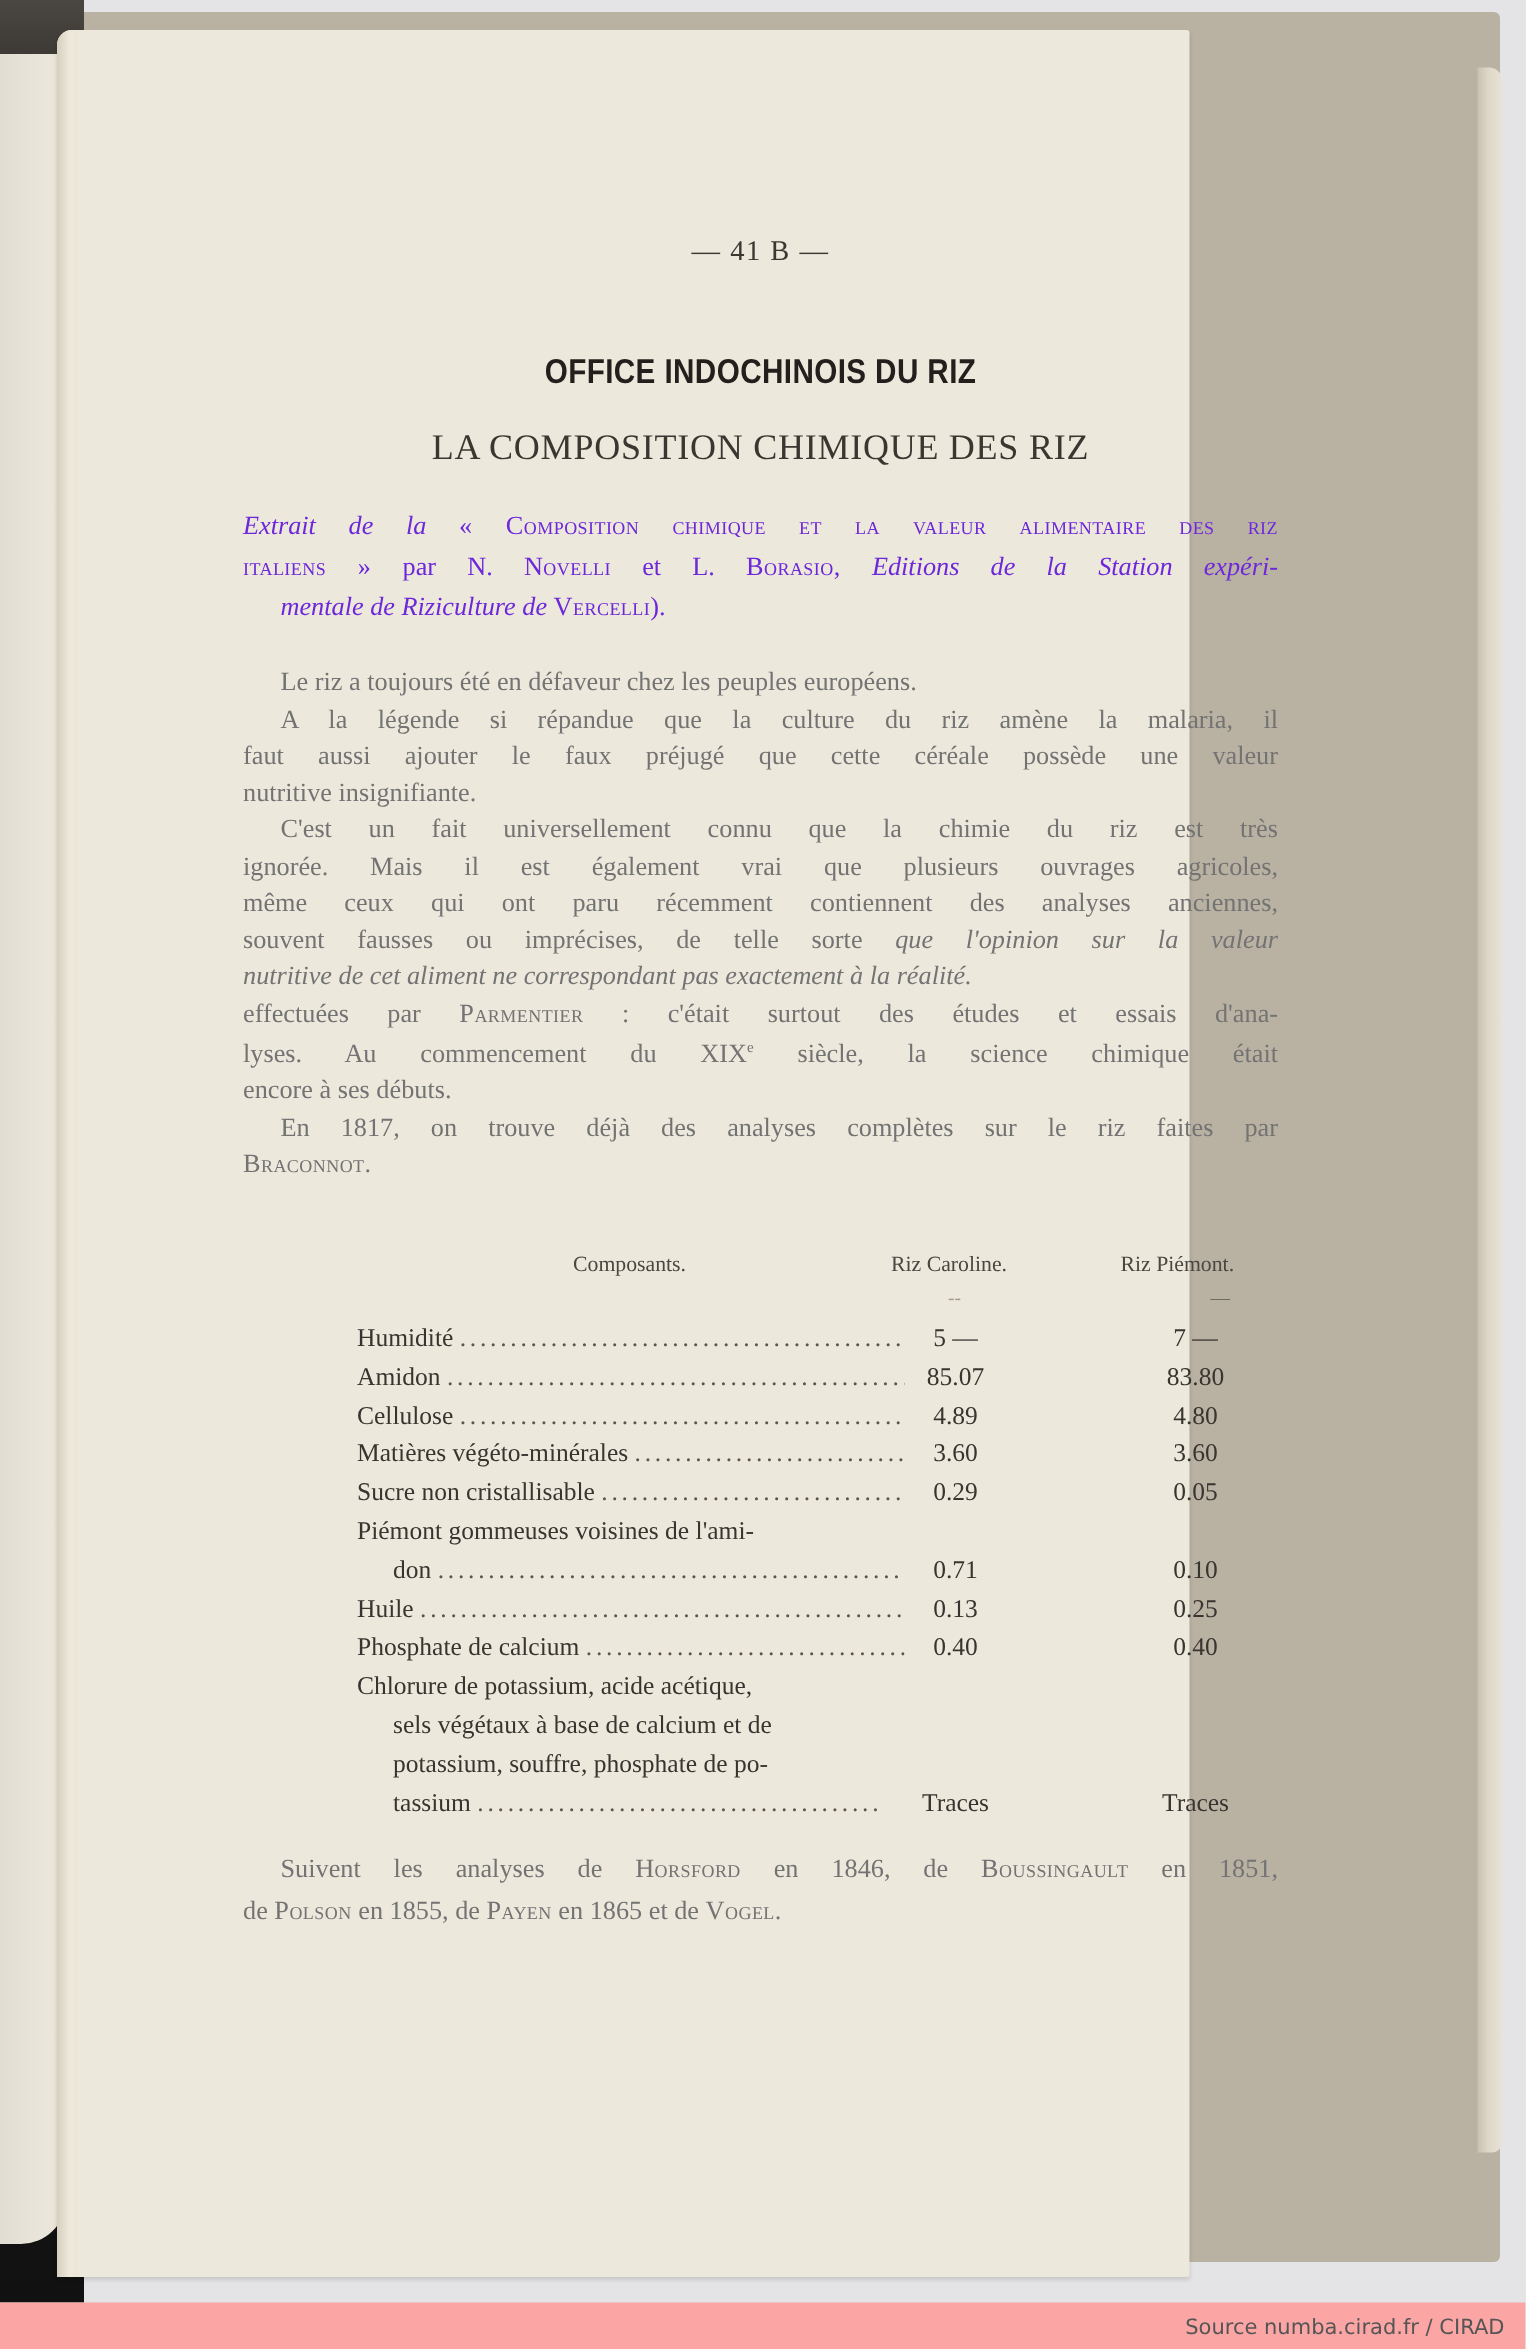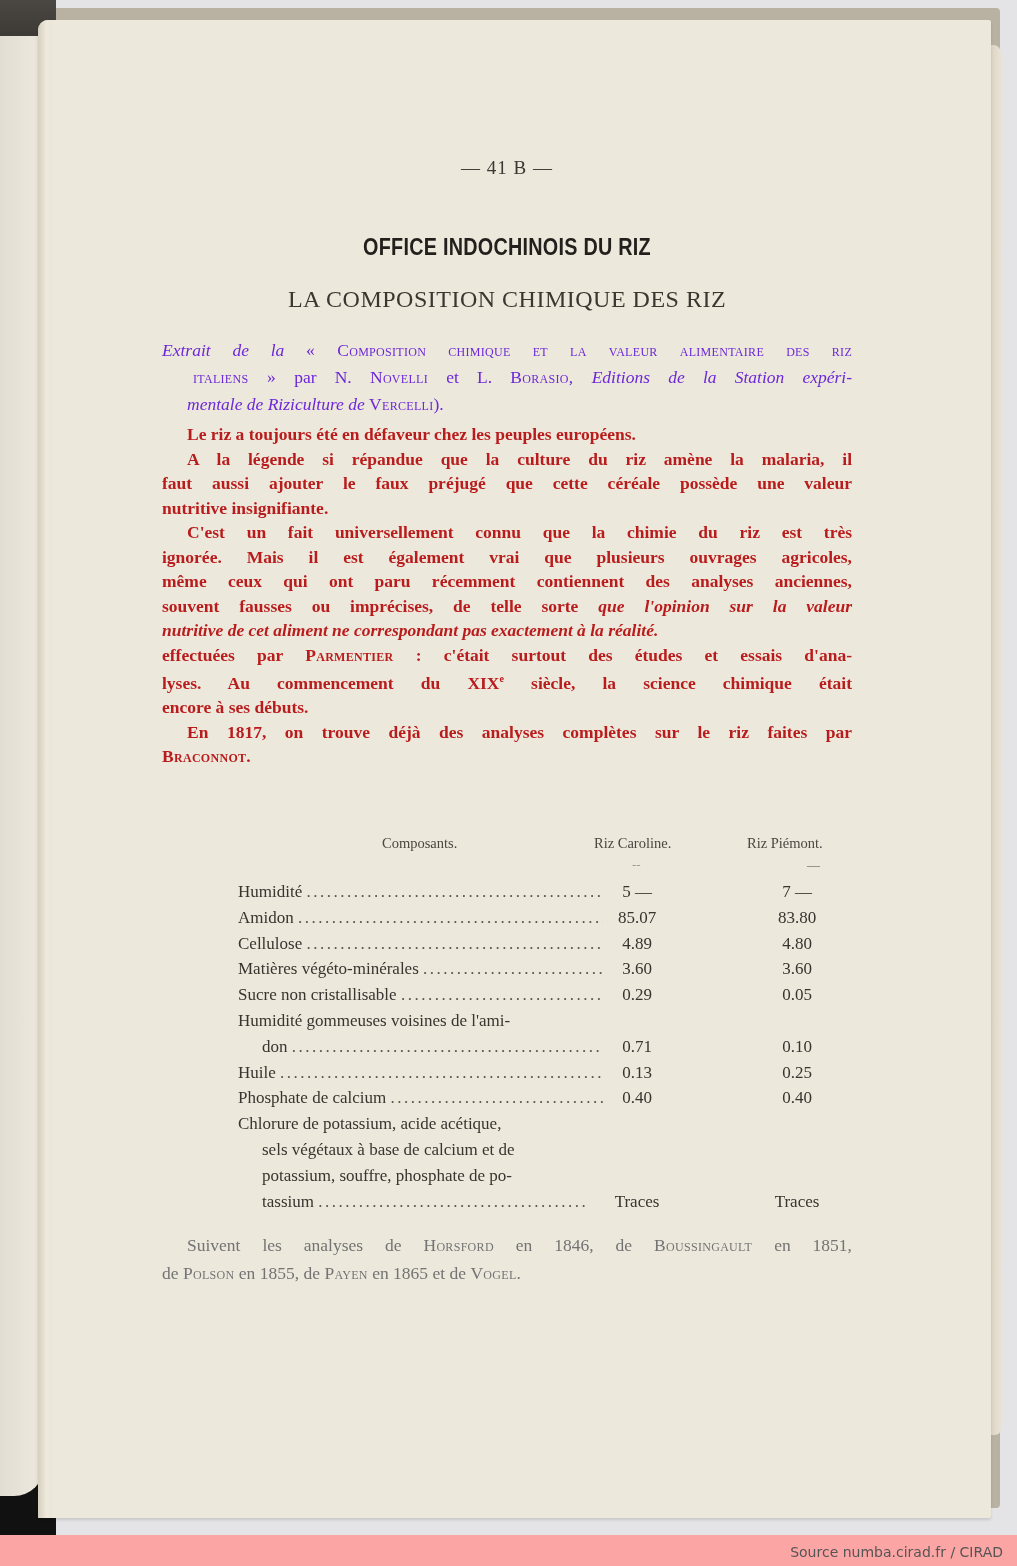--- a/index.html
+++ b/index.html
@@ -21,21 +21,21 @@
   .back-edge {
     position: absolute; left: 30px; top: 8px; width: 970px; height: 1500px;
     background: #b9b2a3; border-radius: 4px;
   }
   .page-stack-right {
     position: absolute; left: 985px; top: 45px; width: 16px; height: 1390px;
     background: linear-gradient(90deg, #c8c1b1, #ddd6c6 40%, #e8e2d5);
     border-radius: 0 8px 6px 0;
   }
   .page {
-    position: absolute; left: 38px; top: 20px; width: 953px; height: 1498px;
+    position: absolute; left: 38px; top: 20px; width: 755px; height: 1498px;
     background: #ede8dc;
     border-radius: 10px 2px 2px 0;
     box-shadow: 0 2px 3px rgba(0,0,0,0.12);
   }
   .gutter {
     position: absolute; left: 0; top: 0; width: 14px; height: 100%;
     background: linear-gradient(90deg, #d5cfbf, #efe9dc 60%, #ebe5d8);
     border-radius: 10px 0 0 0;
   }
   .content {
@@ -53,27 +53,27 @@
   }
   .sub-title {
     position: absolute; top: 266px; left: 0; width: 690px; text-align: center;
     font-size: 24px; letter-spacing: 0.5px; color: #3a3630;
   }
   .extrait {
     position: absolute; top: 317px; left: 0; width: 690px;
     font-size: 17.5px; line-height: 27px; text-align: justify; color: #6d28d9;
   }
   .extrait .l1 { display: block; text-align-last: justify; }
-  .extrait .l2 { display: block; text-align-last: justify; margin-left: 31px; }
+  .extrait .l2 { display: block; text-align-last: justify; }
   .extrait .l3 { display: block; padding-left: 25px; }
   .sc { font-variant: small-caps; letter-spacing: 0.3px; }
   .it { font-style: italic; }
   .body-text {
-    position: absolute; top: 402px; left: 0; width: 690px;
-    font-size: 17.5px; line-height: 24.5px; color: #b91c1c; font-weight: bold;
+    position: absolute; top: 422px; left: 0; width: 690px;
+    font-size: 17.5px; line-height: 24.5px; color: #737373;
   }
   .body-text p { margin: 0; text-align: justify; }
   .body-text p .ln { display: block; text-align-last: justify; }
   .body-text p .ln.last { text-align-last: left; }
   .body-text p .ln.first { padding-left: 25px; }
   .tbl {
     position: absolute; top: 815px; left: 0; width: 690px;
     font-size: 17px; color: #38342f;
   }
   .tbl-head {
@@ -191,21 +191,21 @@
         <span class="lbl"><span>Matières végéto-minérales</span> <span class="dots">................................................................</span></span>
         <span class="v1">3.60</span>
         <span class="v2">3.60</span>
       </div>
       <div class="row">
         <span class="lbl"><span>Sucre non cristallisable</span> <span class="dots">................................................................</span></span>
         <span class="v1">0.29</span>
         <span class="v2">0.05</span>
       </div>
       <div class="row">
-        <span class="lbl nodots">Humidité gommeuses voisines de l'ami-</span>
+        <span class="lbl nodots">Piémont gommeuses voisines de l'ami-</span>
       </div>
       <div class="row">
         <span class="lbl indent"><span>don</span> <span class="dots">................................................................</span></span>
         <span class="v1">0.71</span>
         <span class="v2">0.10</span>
       </div>
       <div class="row">
         <span class="lbl"><span>Huile</span> <span class="dots">................................................................</span></span>
         <span class="v1">0.13</span>
         <span class="v2">0.25</span>

